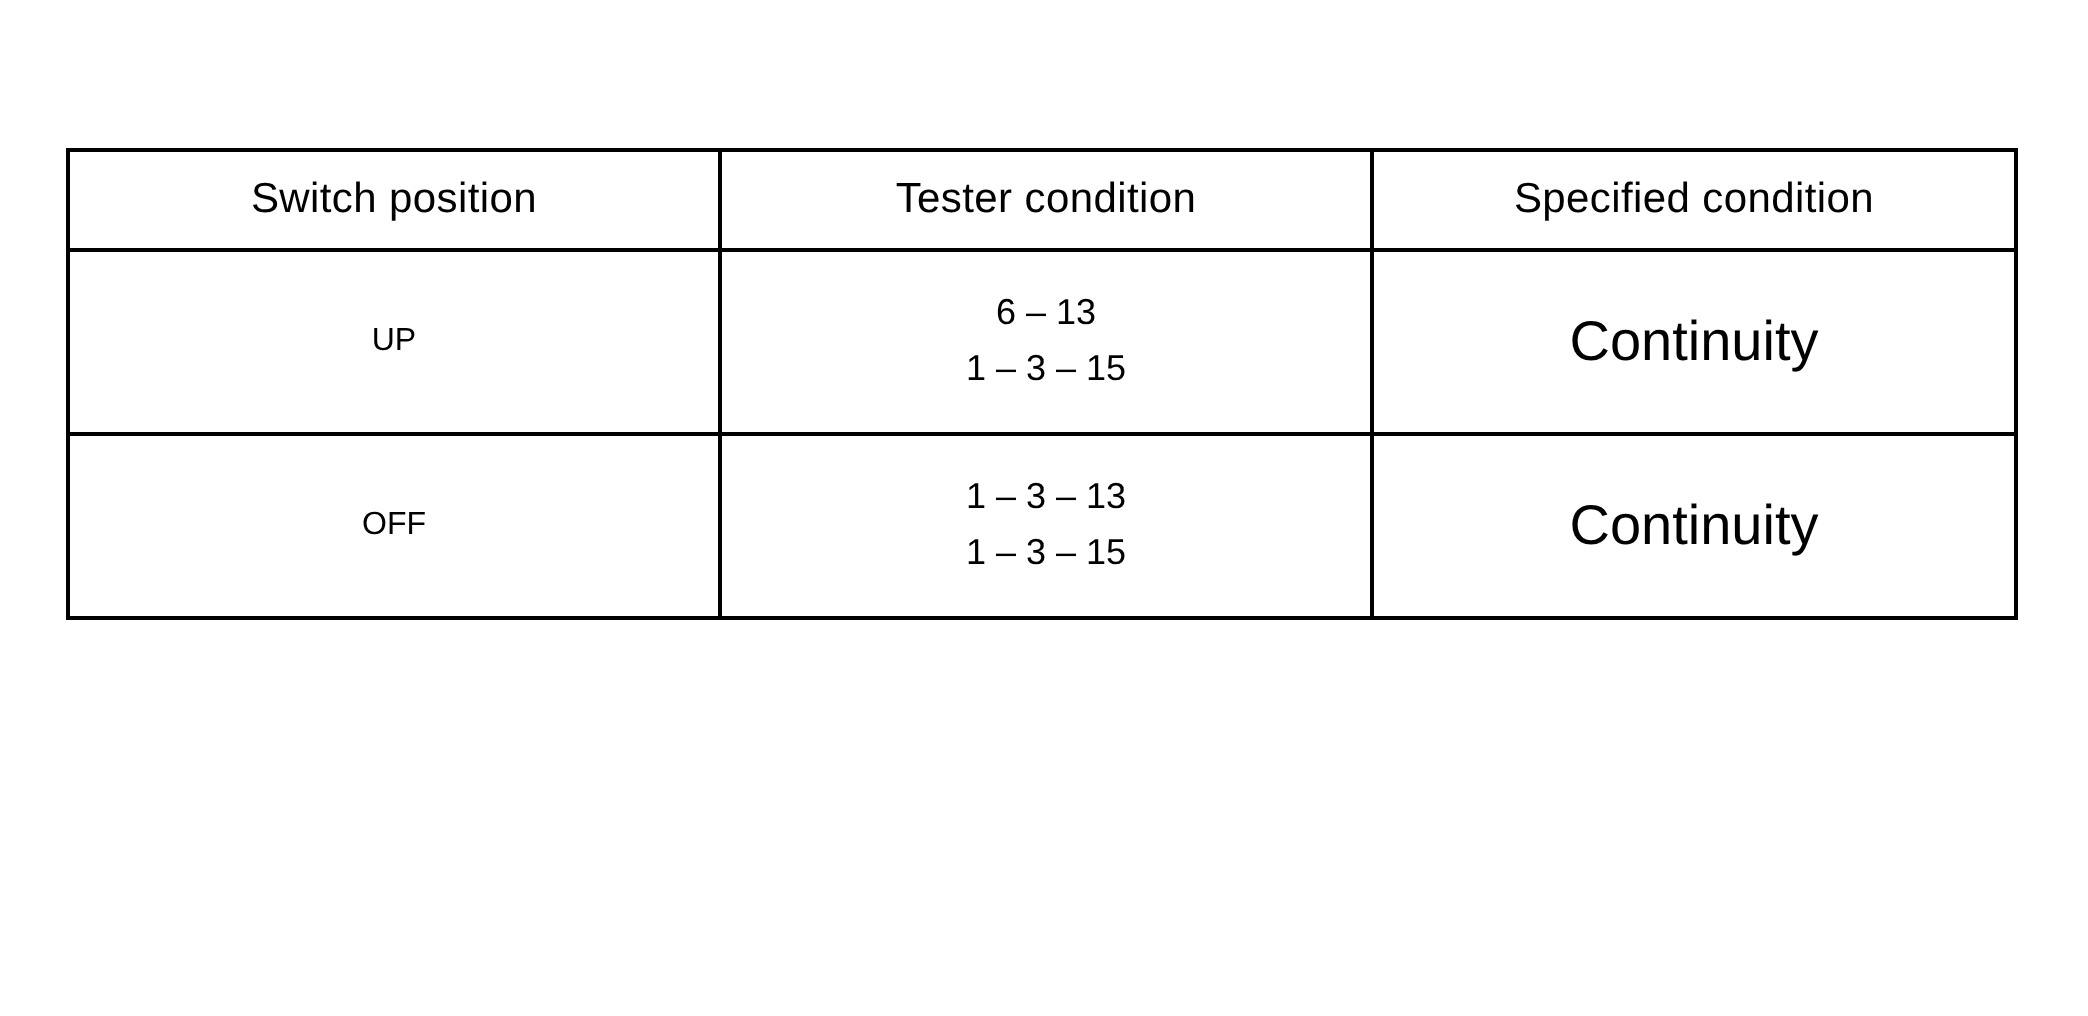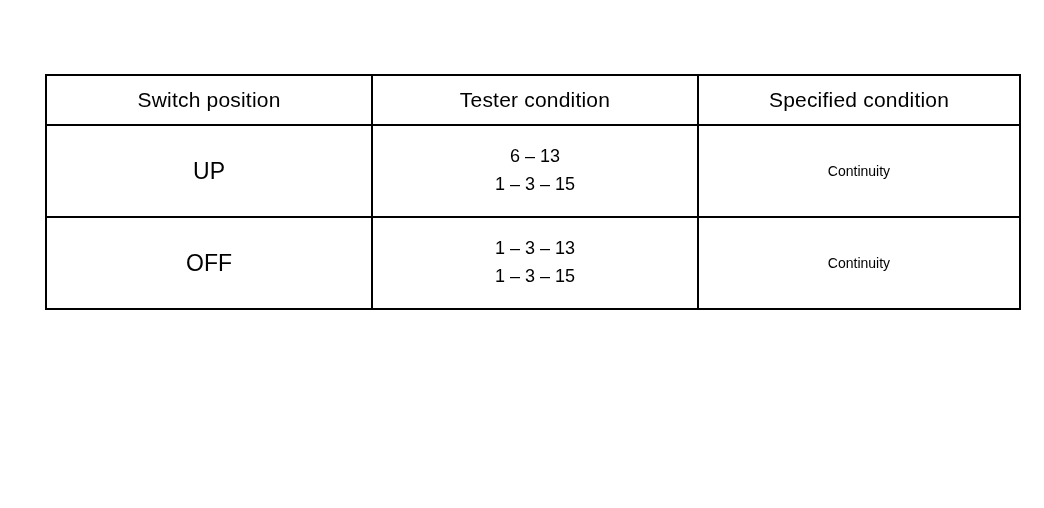--- a/index.html
+++ b/index.html
@@ -25,21 +25,20 @@
   .table-wrap {
     position: absolute;
     left: 33px;
     top: 74px;
     width: 974px;
   }
   table.spec-table {
     border-collapse: collapse;
     width: 974px;
     table-layout: fixed;
-    margin-left: 12px;
   }
   table.spec-table td,
   table.spec-table th {
     border: 2px solid #000000;
     padding: 0;
     text-align: center;
     vertical-align: middle;
     font-weight: normal;
     background: #ffffff;
   }
@@ -59,31 +58,31 @@
     height: 90px;
     font-size: 22px;
   }
   tbody tr td {
     border-top-width: 3px;
   }
   tbody tr:first-child td {
     border-top-width: 0;
   }
   .cell-switch {
-    font-size: 23px;
+    font-size: 16px;
   }
   .cell-tester {
     line-height: 1.55;
     font-size: 18px;
   }
   .cell-tester .line {
     display: block;
   }
   .cell-cond {
-    font-size: 14px;
+    font-size: 28px;
   }
   .caption {
     position: absolute;
     left: 36px;
     top: 408px;
     font-size: 21px;
     letter-spacing: 0.3px;
   }
 </style>
 </head>

